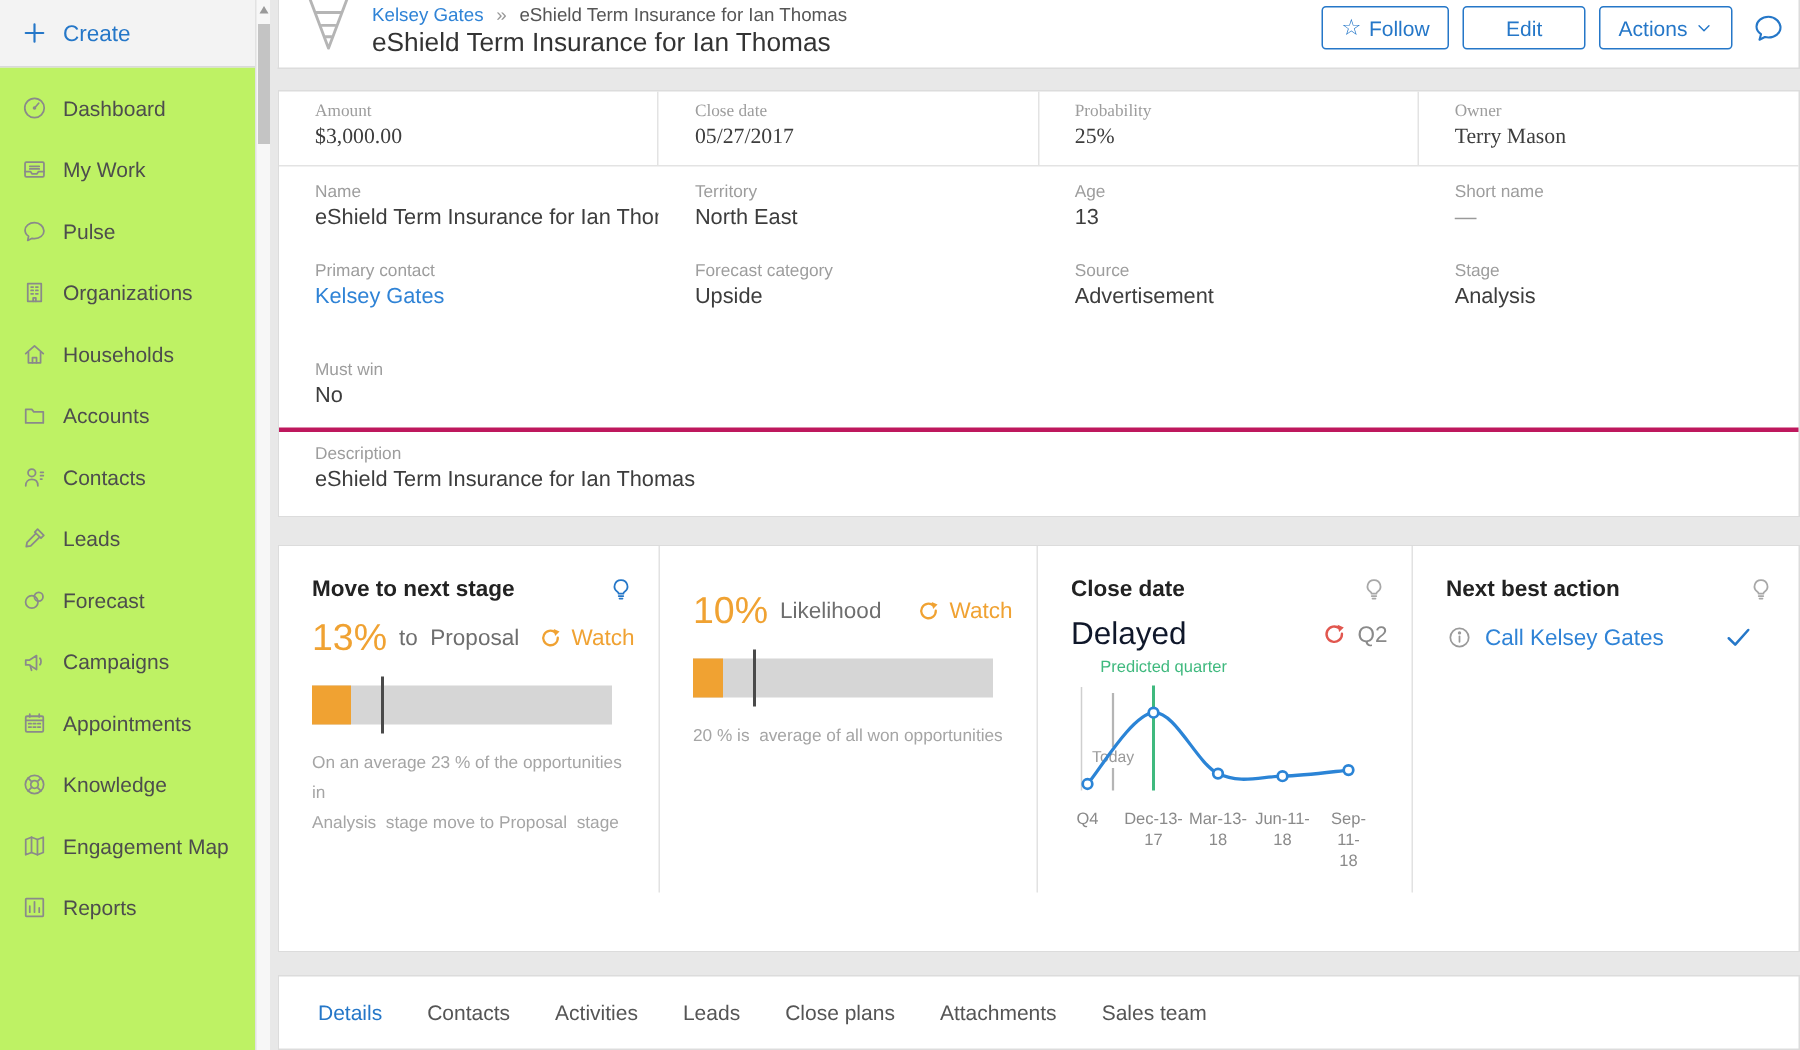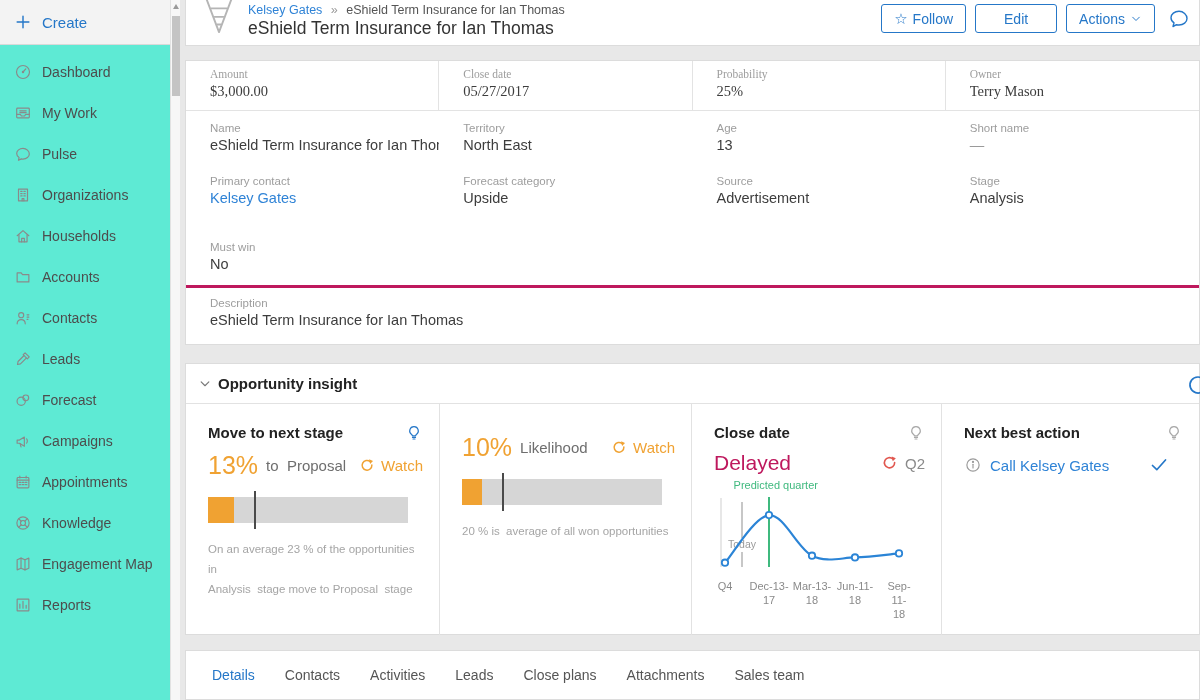--- a/index.html
+++ b/index.html
@@ -1,20 +1,20 @@
 <!DOCTYPE html>
 <html><head>
 <meta charset="utf-8">
 <style>
   * { margin:0; padding:0; box-sizing:border-box; }
   html,body { width:1200px; height:700px; overflow:hidden; background:#e8e8e8;
     font-family:"Liberation Sans", sans-serif; color:#3d3d3d; }
 
   
-  .sidebar { position:absolute; left:0; top:0; width:180px; height:700px; background:#5eead4; }
+  .sidebar { position:absolute; left:0; top:0; width:180px; height:700px; background:#bef264; }
   .create-row { height:45px; background:#f3f3f3; border-bottom:1px solid #d9d9d9;
     display:flex; align-items:center; padding-left:14px; color:#2577c8; cursor:pointer; }
   .create-row .nav-icon { color:#2577c8; }
   .create-row .nav-label { font-size:15px; }
   .nav-list { padding-top:6px; }
   .nav-item { height:41px; display:flex; align-items:center; padding-left:14px; color:#4d4d4d; cursor:pointer; }
   .nav-icon { width:18px; height:18px; margin-right:10px; color:#8a8a8a; flex:0 0 18px; }
   .nav-icon svg { width:18px; height:18px; display:block; }
   .nav-label { font-size:14px; white-space:nowrap; }
   .nav-item.active { color:#2577c8; }
@@ -82,21 +82,21 @@
   .stat-row { display:flex; align-items:center; margin-top:9px; }
   .big-pct { font-size:25px; color:#F0A232; }
   .stat-label { font-size:15px; color:#6e6e6e; margin-left:8px; }
   .watch { margin-left:auto; display:flex; align-items:center; gap:5px; color:#F0A232; font-size:15px; cursor:pointer; }
   .watch .wicon { width:18px; height:18px; }
   .watch .wicon svg { width:18px; height:18px; }
   .bar { position:relative; margin-top:17px; height:26px; background:#d6d6d6; width:200px; }
   .bar-fill { position:absolute; left:0; top:0; bottom:0; background:#F0A232; }
   .bar-marker { position:absolute; top:-6px; width:2px; height:38px; background:#4a4a4a; }
   .caption { margin-top:16px; font-size:11.5px; color:#a5a5a5; line-height:1.75; white-space:pre-wrap; }
-  .delayed { font-size:21px; color:#be185d; }
+  .delayed { font-size:21px; color:#0f172a; }
   .q-wrap { margin-left:auto; display:flex; align-items:center; gap:6px; }
   .q-icon { width:19px; height:19px; color:#E1574F; }
   .q-icon svg { width:19px; height:19px; }
   .q-label { font-size:15px; color:#8a8a8a; }
   .chart { position:relative; margin-top:4px; height:135px; }
   .predicted { position:absolute; left:55px; top:0; transform:translateX(-42%); font-size:11px; color:#3FB97E; white-space:nowrap; }
   .chart svg.spark { position:absolute; left:0; top:14px; }
   .tick { position:absolute; top:101px; transform:translateX(-50%); text-align:center; font-size:11px; color:#8a8a8a; line-height:1.25; }
   .tick span { display:block; }
   .nba-row { display:flex; align-items:center; margin-top:13px; }
@@ -358,32 +358,20 @@
           <div class="fvalue">No</div>
         </div>
     </div>
     <div class="desc-row">
       <div class="flabel">Description</div>
       <div class="fvalue">eShield Term Insurance for Ian Thomas</div>
     </div>
   </div>
 
   <div class="panel insight">
-    <div class="ins-header">
-      <span class="sec-chev">
-          <svg viewBox="0 0 20 20" fill="none" stroke="currentColor" stroke-width="1.3" stroke-linecap="round" stroke-linejoin="round">
-            <path stroke-width="1.6" d="M4.5 7l5.5 5.5L15.5 7"></path>
-          </svg>
-        </span>
-      <span class="ins-title">Opportunity insight</span>
-      <span class="ins-refresh"><svg viewBox="0 0 24 24" fill="none" stroke="currentColor" stroke-width="1.7" stroke-linecap="round">
-            <path d="M18.4 7.2A8 8 0 1020 12"></path>
-            <path fill="currentColor" stroke="none" d="M16.2 2.8l5.4 2.4-4.2 4z"></path>
-          </svg></span>
-    </div>
     <div class="cards">
 
       <div class="card">
         <div class="card-head">
           <span class="card-title">Move to next stage</span>
           <span class="bulb blue"><svg viewBox="0 0 20 20" fill="none" stroke="currentColor" stroke-width="1.3" stroke-linecap="round" stroke-linejoin="round">
                 <path d="M10 3a4.7 4.7 0 00-2.7 8.6c.5.4.9 1 .9 1.5h3.6c0-.5.4-1.1.9-1.5A4.7 4.7 0 0010 3z"></path>
                 <path d="M8.3 14.9h3.4M8.9 16.7h2.2"></path>
               </svg></span>
         </div>

